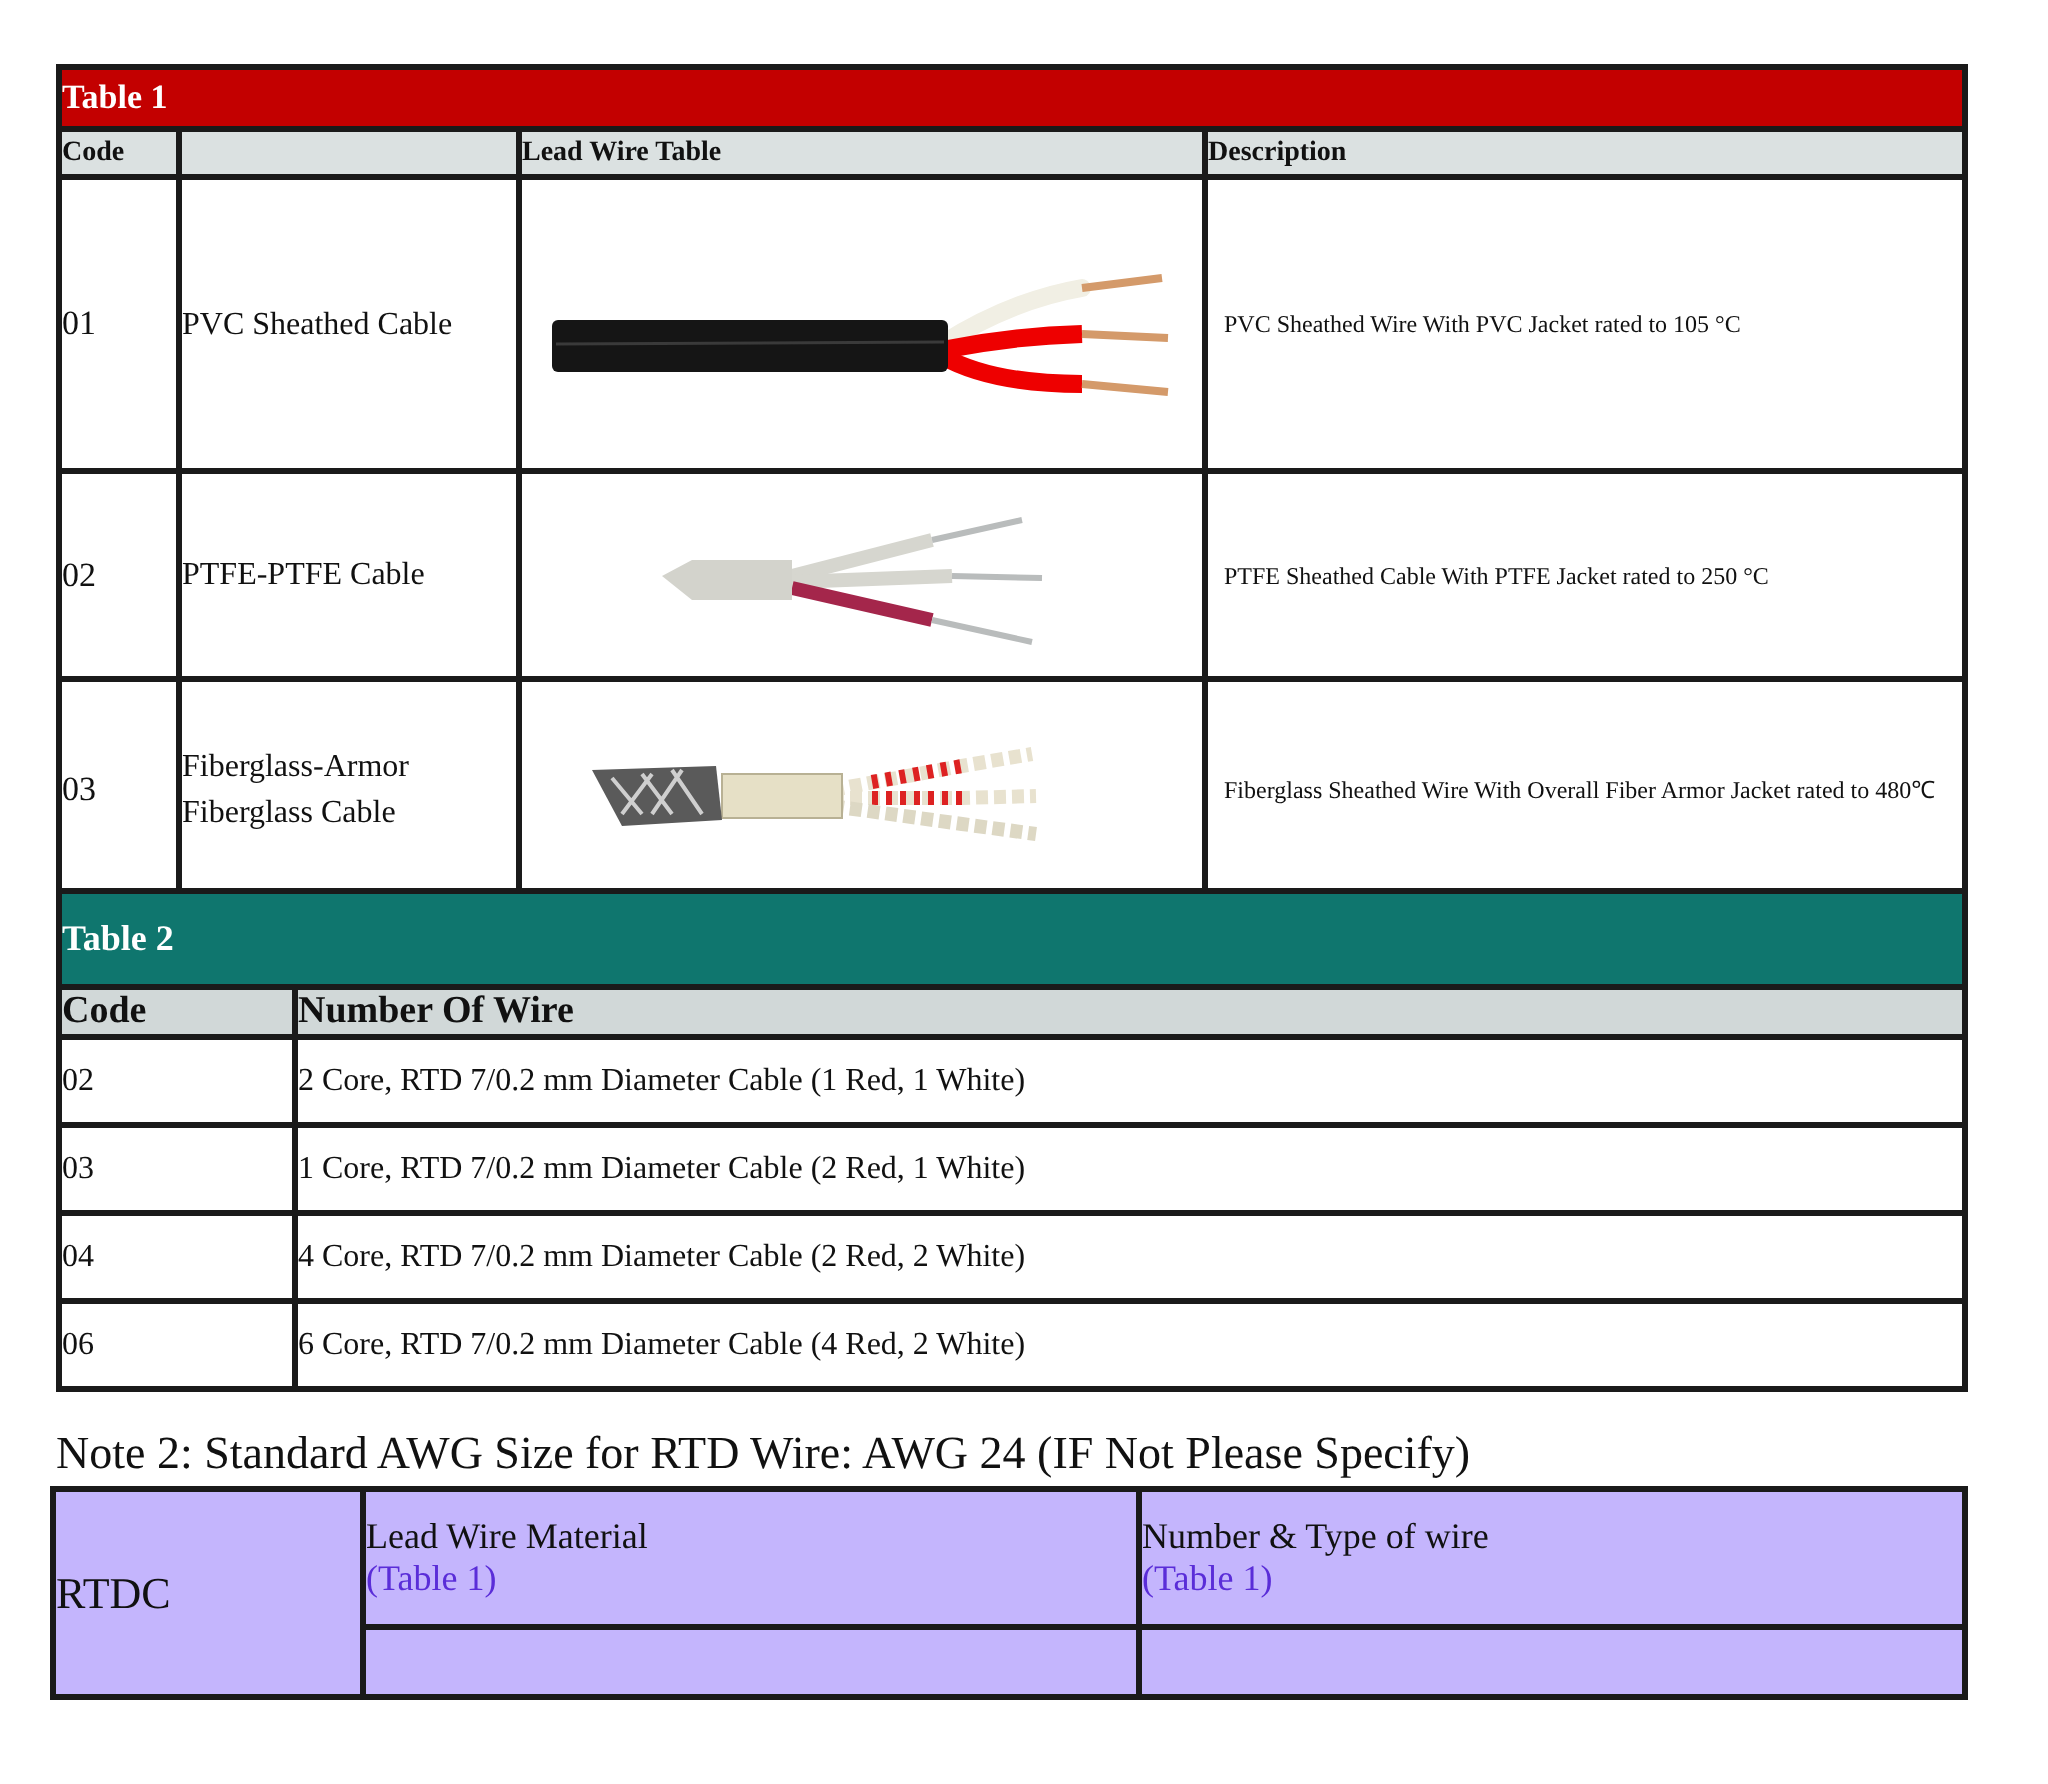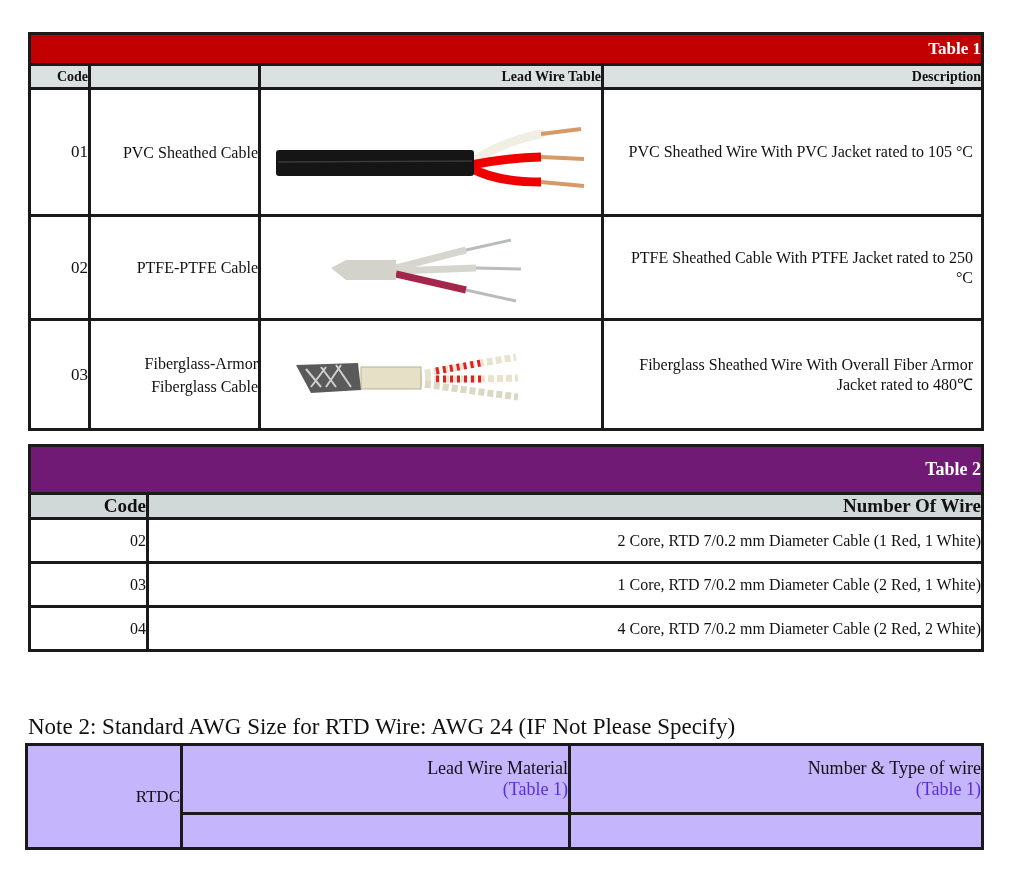--- a/index.html
+++ b/index.html
@@ -1,33 +1,33 @@
 <!DOCTYPE html>
 <html><head>
 <meta charset="utf-8">
 <style>
   html, body { margin: 0; padding: 0; background: #ffffff; }
   body { width: 1024px; height: 892px; position: relative; font-family: "Liberation Serif", serif; color: #111; overflow: hidden; }
   table { border-collapse: collapse; position: absolute; table-layout: fixed; }
-  td, th { border: 3px solid #1a1a1a; padding: 0; text-align: right; vertical-align: middle; }
+  td, th { border: 3px solid #1a1a1a; padding: 0; text-align: left; vertical-align: middle; }
   .t1 { left: 28px; top: 32px; width: 953px; }
   .t1 .title { background: #c30000; color: #fff; font-weight: bold; font-size: 17px; height: 28px; }
   .t1 .hdr th { background: #dbe1e1; font-weight: bold; font-size: 14px; height: 21px; }
   .t1 .row td { background: #fff; }
   .t1 .code { font-size: 17px; }
   .t1 .name { font-size: 16px; line-height: 23px; }
-  .t1 .desc { font-size: 16px; line-height: 20px; padding: 12px 8px; }
+  .t1 .desc { font-size: 12px; line-height: 20px; padding: 12px 8px; }
   .t2 { left: 28px; top: 444px; width: 953px; }
-  .t2 .title { background: #701a75; color: #fff; font-weight: bold; font-size: 18px; height: 45px; }
+  .t2 .title { background: #0f766e; color: #fff; font-weight: bold; font-size: 18px; height: 45px; }
   .t2 .hdr th { background: #d1d8d8; font-weight: bold; font-size: 19px; height: 22px; }
   .t2 .row td { background: #fff; font-size: 16px; height: 41px; }
   .note { position: absolute; left: 28px; top: 714px; font-size: 23px; }
   .t3 { left: 25px; top: 743px; width: 956px; }
   .t3 td { background: #c4b5fd; }
-  .t3 .label { font-size: 17px; margin-top: 24px; }
+  .t3 .label { font-size: 22px; margin-top: 24px; }
   .t3 .head { font-size: 18px; line-height: 21px; height: 66px; }
   .t3 .ref { color: #5a2dd8; }
   .t3 .blank { height: 32px; }
   .cable { display: block; margin: 0 auto; }
 </style>
 </head>
 <body>
 
 <table class="t1">
   <colgroup>
@@ -39,21 +39,21 @@
   <tbody>
       <tr>
         <th colspan="4" class="title">Table 1</th>
       </tr>
   <tr class="hdr">
     <th>Code</th>
     <th></th>
     <th>Lead Wire Table</th>
     <th>Description</th>
   </tr>
-  <tr class="row" style="height:127px">
+  <tr class="row" style="height:147px">
     <td class="code">01</td>
     <td class="name">PVC Sheathed Cable</td>
     <td>
       <svg class="cable" width="330" height="80" viewBox="0 0 330 80">
         <path d="M205 50 Q240 28 275 22" stroke="#f1efe4" stroke-width="9" fill="none" stroke-linecap="round"></path>
         <path d="M275 22 L315 17" stroke="#d49a6a" stroke-width="4" fill="none"></path>
         <path d="M205 53 Q240 46 275 45" stroke="#e00" stroke-width="9" fill="none"></path>
         <path d="M275 45 L318 47" stroke="#d49a6a" stroke-width="4" fill="none"></path>
         <path d="M205 56 Q230 70 275 70" stroke="#e00" stroke-width="9" fill="none"></path>
         <path d="M275 70 L318 74" stroke="#d49a6a" stroke-width="4" fill="none"></path>
@@ -117,20 +117,24 @@
     <td>2 Core, RTD 7/0.2 mm Diameter Cable (1 Red, 1 White)</td>
   </tr>
   <tr class="row">
     <td>03</td>
     <td>1 Core, RTD 7/0.2 mm Diameter Cable (2 Red, 1 White)</td>
   </tr>
   <tr class="row">
     <td>04</td>
     <td>4 Core, RTD 7/0.2 mm Diameter Cable (2 Red, 2 White)</td>
   </tr>
+  <tr class="row">
+    <td>06</td>
+    <td>6 Core, RTD 7/0.2 mm Diameter Cable (4 Red, 2 White)</td>
+  </tr>
 </tbody>
   </table>
 
 <div class="note">Note 2: Standard AWG Size for RTD Wire: AWG 24 (IF Not Please Specify)</div>
 
 <table class="t3">
   <colgroup>
       <col style="width:155px">
       <col style="width:388px">
       <col style="width:413px">

